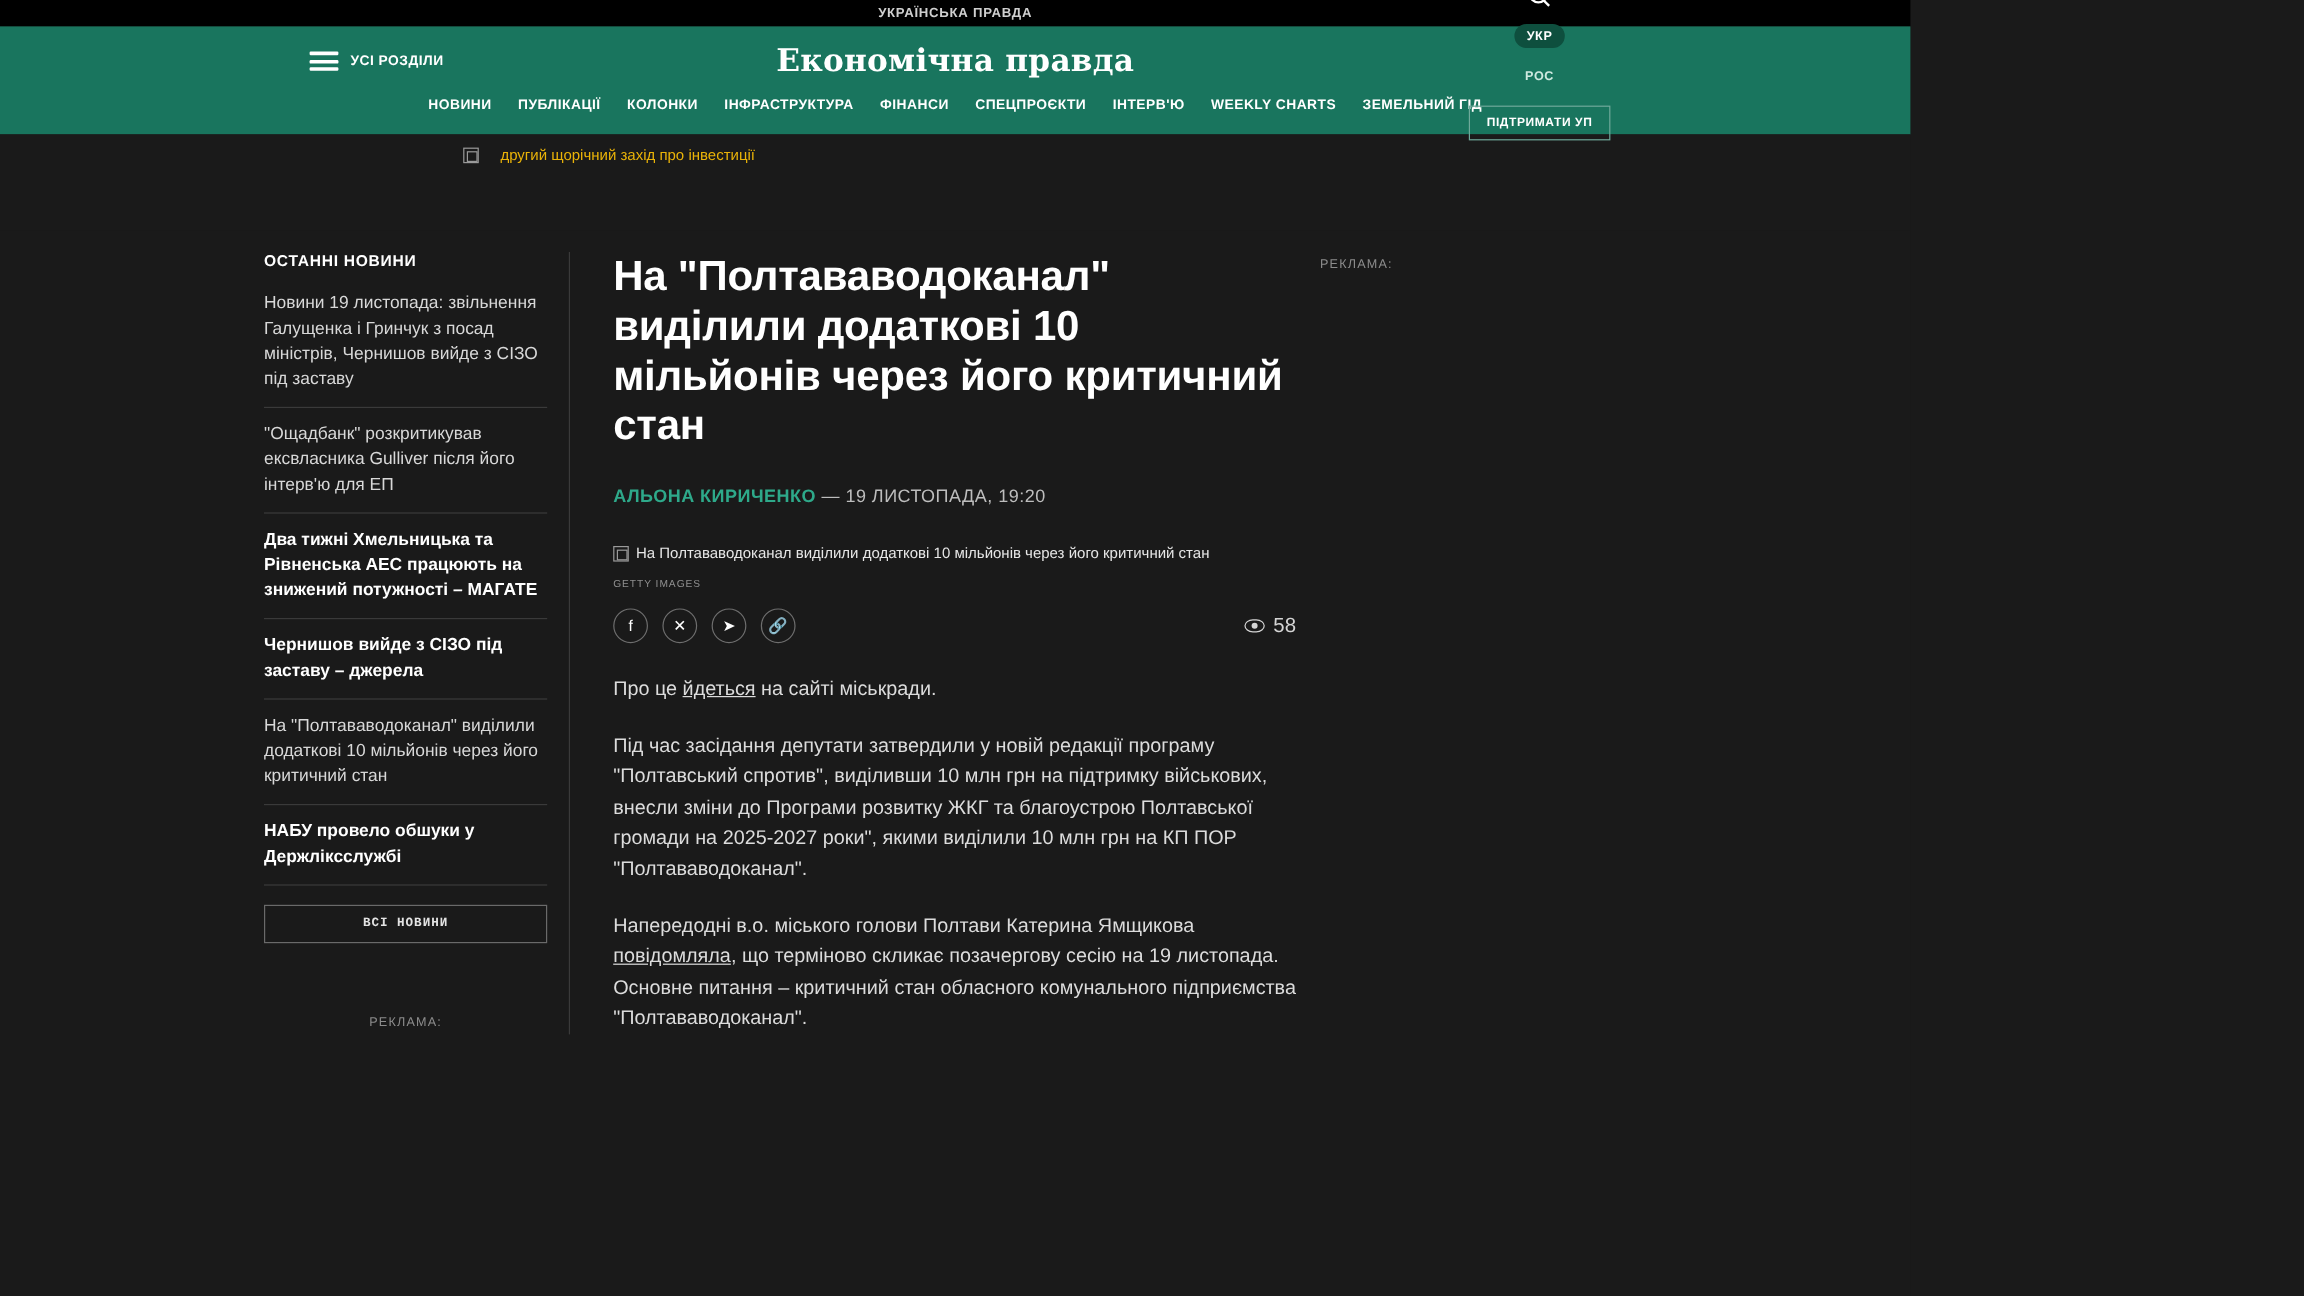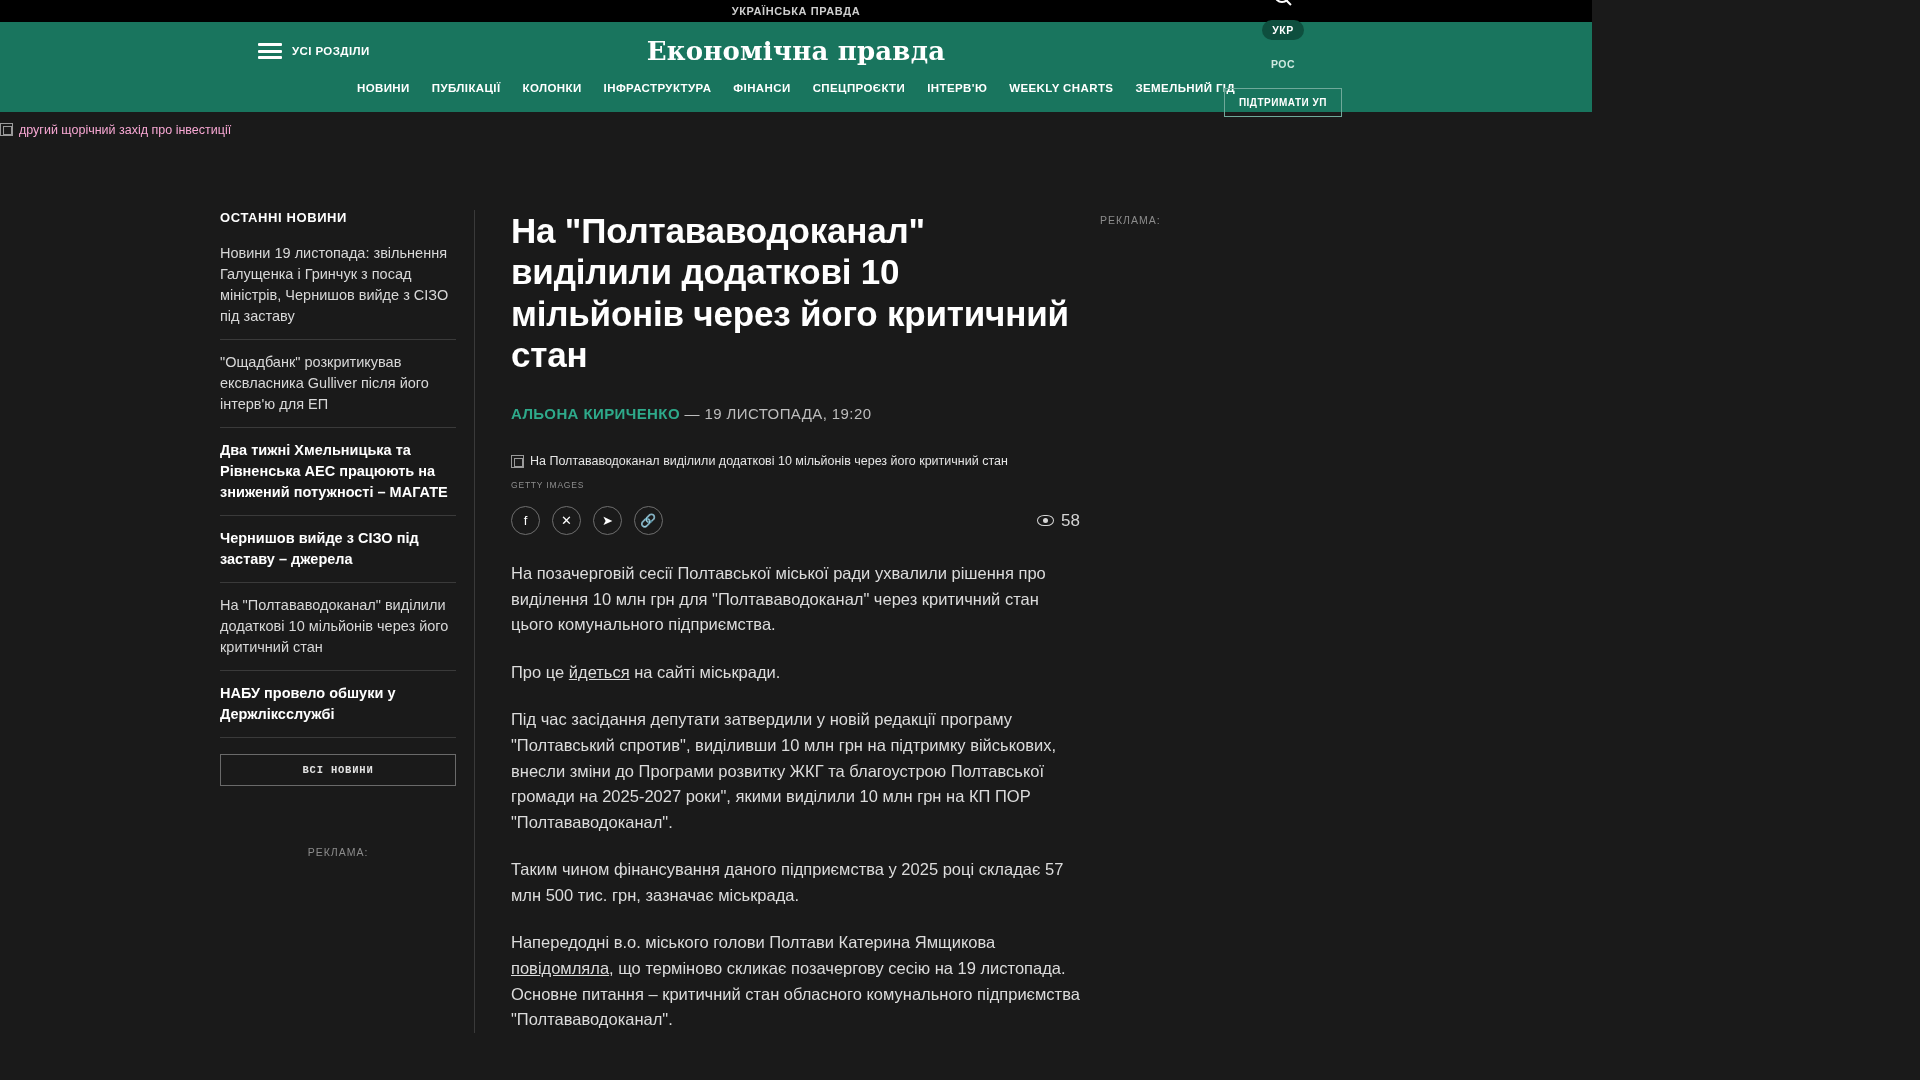--- a/index.html
+++ b/index.html
@@ -132,24 +132,25 @@
     white-space: nowrap;
   }
 
   
   .banner-area {
     background: #1a1a1a;
     padding: 10px 0 0 0;
     height: 80px;
   }
   .broken-img {
+    margin-left: 386px;
     display: inline-flex;
     align-items: center;
-    gap: 6px;
-    color: #f9a8d4;
+    gap: 18px;
+    color: #eab308;
     font-size: 12.5px;
   }
   .broken-ico {
     width: 13px; height: 13px;
     border: 1px solid #9a9a9a;
     display: inline-block;
     position: relative;
     flex: none;
   }
   .broken-ico::after {
@@ -381,24 +382,22 @@
         <span class="share-btn">✕</span>
         <span class="share-btn">➤</span>
         <span class="share-btn">🔗</span>
         <span class="views">
           <span class="eye"></span>
           <span>58</span>
         </span>
       </div>
 
       <div class="body-text">
-        <p><span>На позачерговій сесії Полтавської міської ради ухвалили рішення про виділення 10 млн грн для "Полтававодоканал" через критичний стан цього комунального підприємства.</span></p>
         <p><span>Про це </span><a href="#">йдеться</a><span> на сайті міськради.</span></p>
         <p><span>Під час засідання депутати затвердили у новій редакції програму "Полтавський спротив", виділивши 10 млн грн на підтримку військових, внесли зміни до Програми розвитку ЖКГ та благоустрою Полтавської громади на 2025-2027 роки", якими виділили 10 млн грн на КП ПОР "Полтававодоканал".</span></p>
-        <p><span>Таким чином фінансування даного підприємства у 2025 році складає 57 млн 500 тис. грн, зазначає міськрада.</span></p>
         <p><span>Напередодні в.о. міського голови Полтави Катерина Ямщикова </span><a href="#">повідомляла</a><span>, що терміново скликає позачергову сесію на 19 листопада. Основне питання – критичний стан обласного комунального підприємства "Полтававодоканал".</span></p>
       </div>
     </article>
 
     <aside class="right-rail">
       <div class="ad-label-right">РЕКЛАМА:</div>
     </aside>
   </div>
 </div>
 

